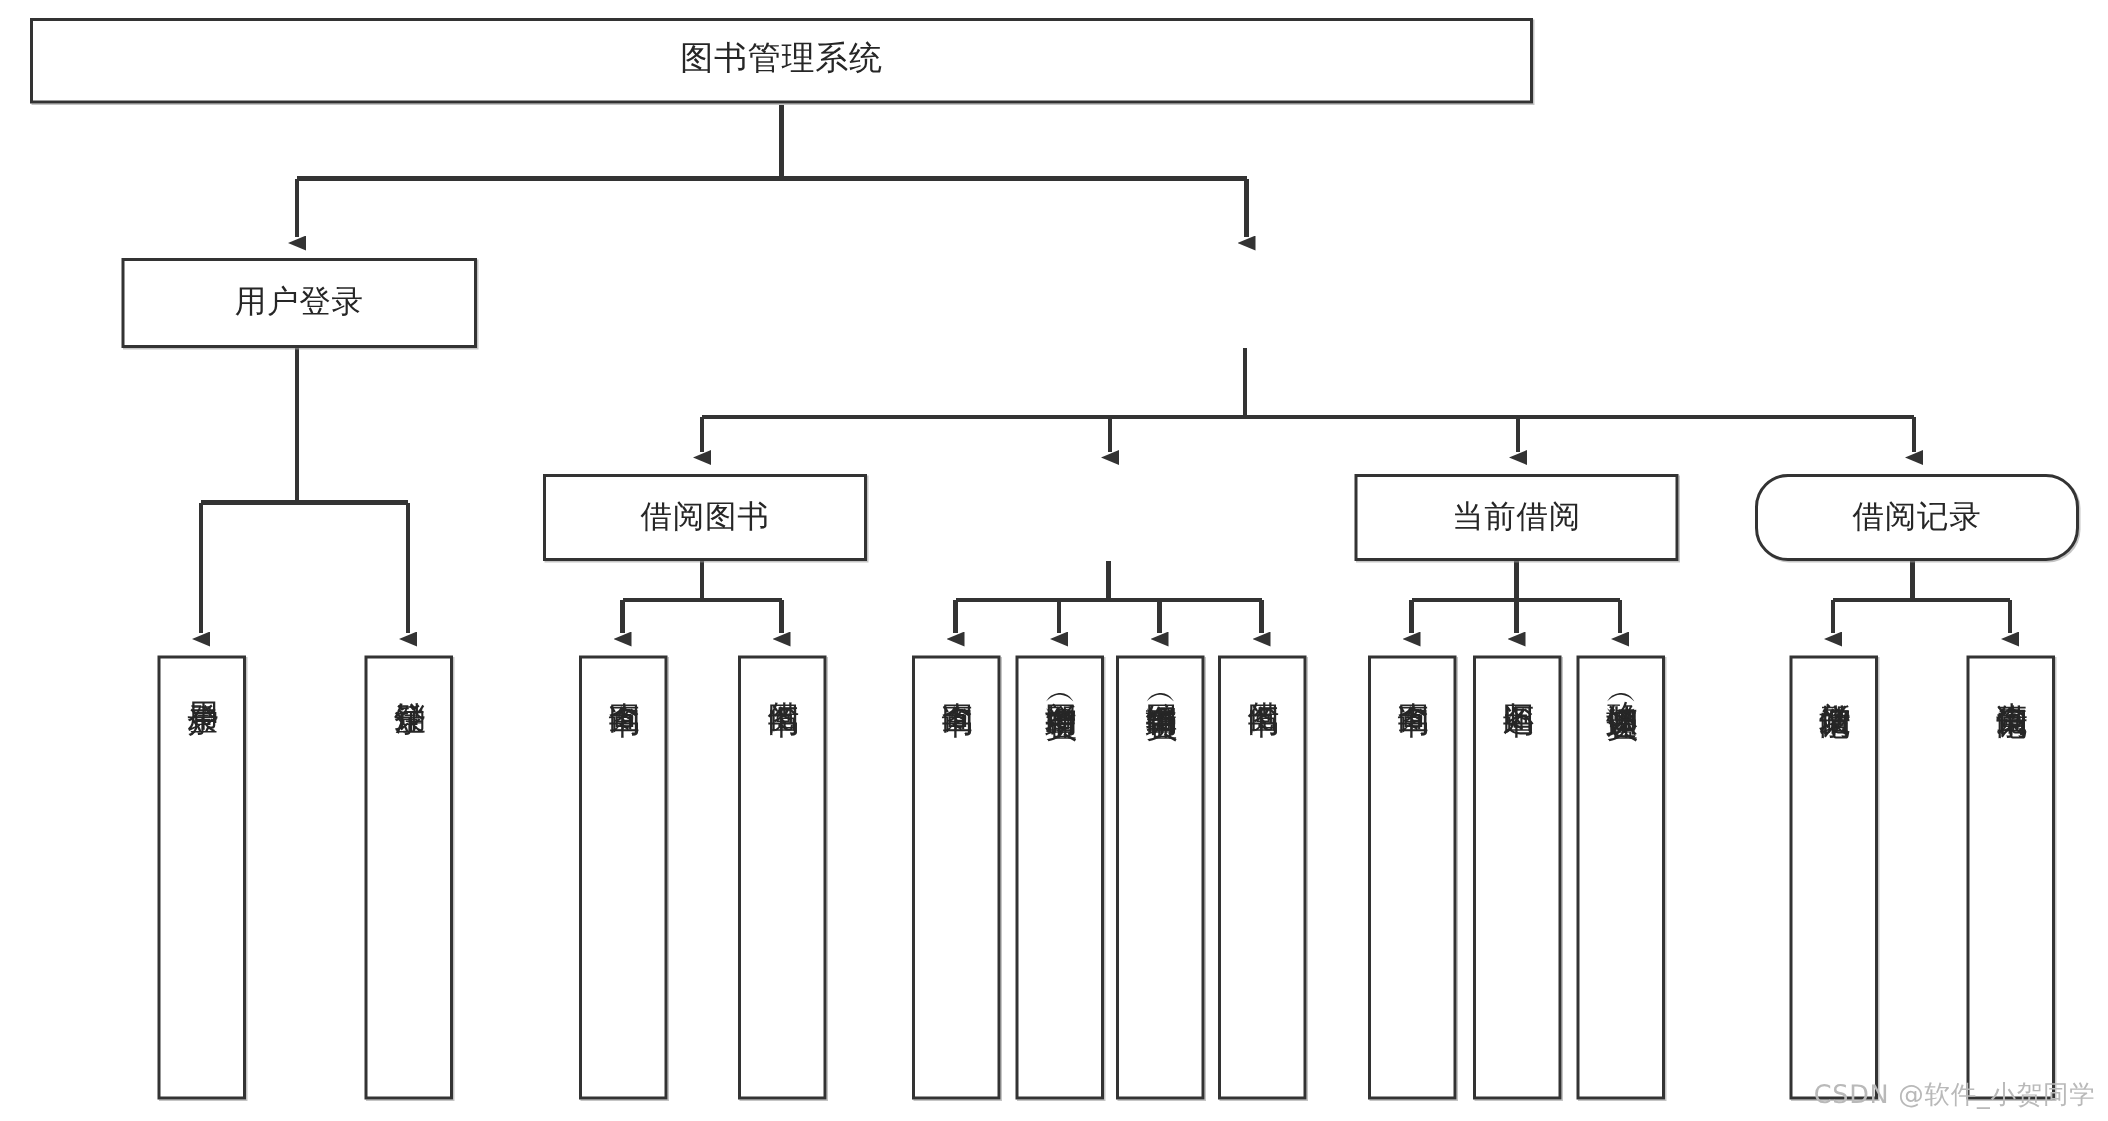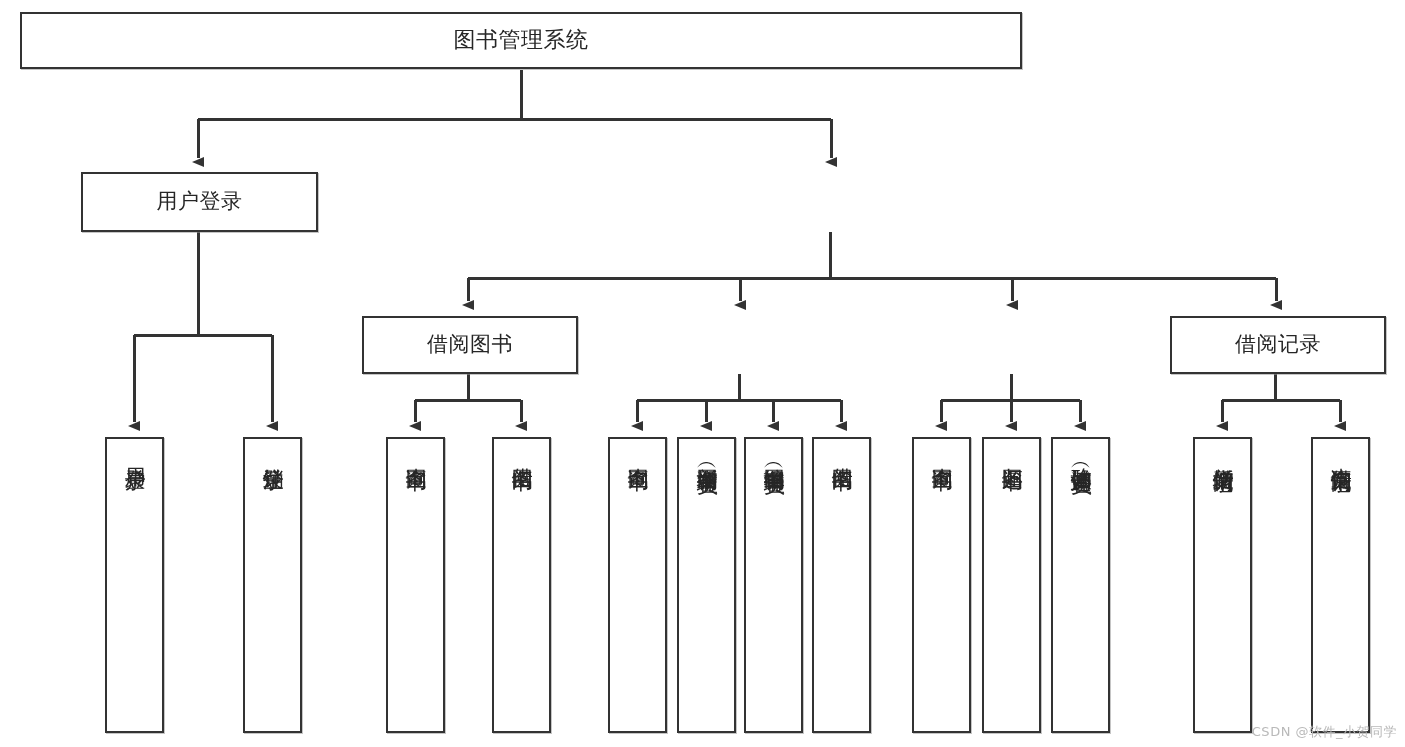--- a/index.html
+++ b/index.html
@@ -57,21 +57,21 @@
     font-size: 21px;
     line-height: 1.32;
     letter-spacing: 1px;
     white-space: nowrap;
     color: #262626;
   }
   .watermark {
     position: absolute;
     right: 8px;
     bottom: 6px;
-    font-size: 13px;
+    font-size: 17px;
     color: #b9b9b9;
     letter-spacing: 0.5px;
     white-space: nowrap;
     user-select: none;
   }
 </style>
 </head>
 <body>
 
 <div id="canvas">
@@ -130,21 +130,24 @@
     <span>图书管理系统</span>
   </div>
 
   <div class="node horiz" style="left:81px; top:172px; width:237px; height:60px;">
     <span>用户登录</span>
   </div>
 
   <div class="node horiz" style="left:362px; top:316px; width:216px; height:58px;">
     <span>借阅图书</span>
   </div>
-  <div class="node horiz" style="left:1170px; top:316px; width:216px; height:58px;">
+  <div class="node horiz" style="left:903px; top:316px; width:216px; height:58px;">
+    <span>当前借阅</span>
+  </div>
+  <div class="node horiz" style="left:1170px; top:316px; width:216px; height:58px;border-radius:22px;">
     <span>借阅记录</span>
   </div>
 
   <div class="node vert" style="left:105px; top:437px; width:59px; height:296px;">
     <span class="vlabel">用户登录</span>
   </div>
   <div class="node vert" style="left:243px; top:437px; width:59px; height:296px;">
     <span class="vlabel">注销登录</span>
   </div>
 

